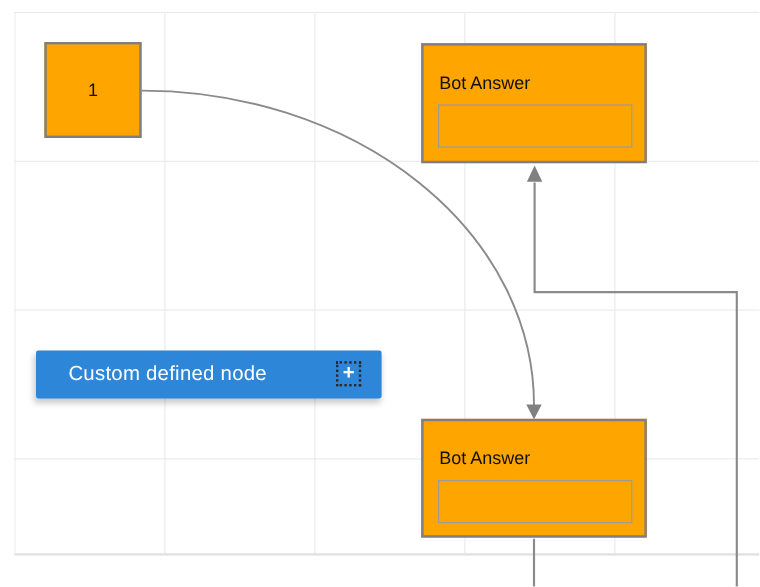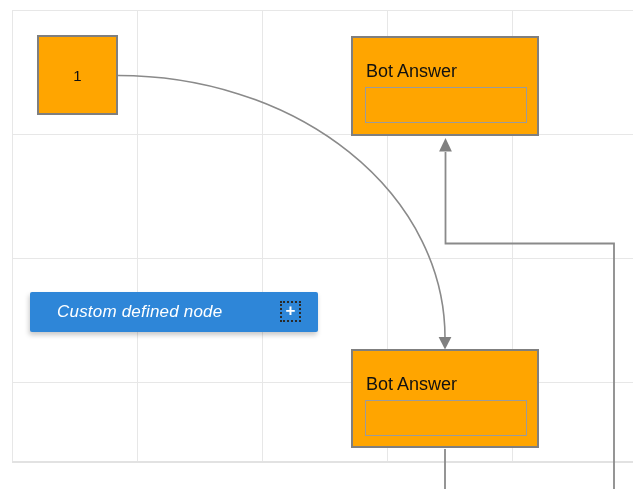--- a/index.html
+++ b/index.html
@@ -52,21 +52,21 @@
     justify-content: center;
     font-size: 15px;
     color: #111111;
   }
   .bot-node-top    { left: 351px; top: 36px;  width: 188px; height: 100px; }
   .bot-node-bottom { left: 351px; top: 349px; width: 188px; height: 99px;  }
   .node-title {
     position: absolute;
     left: 13px;
     top: 23px;
-    font-size: 18px;
+    font-size: 15px;
     color: #111111;
     white-space: nowrap;
   }
   .answer-field {
     position: absolute;
     left: 12px;
     top: 49px;
     width: 162px;
     height: 36px;
     box-sizing: border-box;
@@ -86,21 +86,20 @@
     box-shadow: -1px 3px 5px rgba(0,0,0,0.22);
     display: flex;
     align-items: center;
     color: #ffffff;
   }
   .custom-label {
     margin-left: 27px;
     font-size: 17px;
     letter-spacing: 0.2px;
     white-space: nowrap;
-    font-style: italic;
   }
   .plus-btn {
     position: absolute;
     right: 17px;
     top: 9px;
     width: 21px;
     height: 21px;
     box-sizing: border-box;
     border: 2px dotted #2a2a2a;
     background: transparent;

